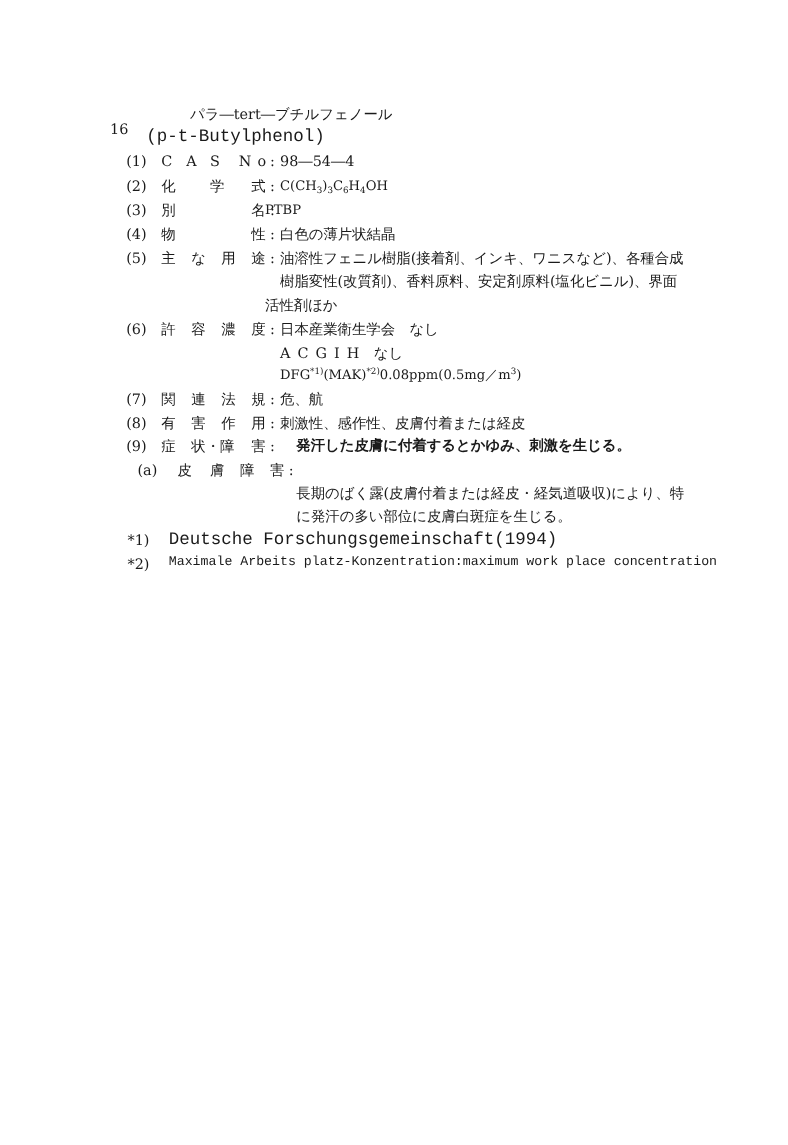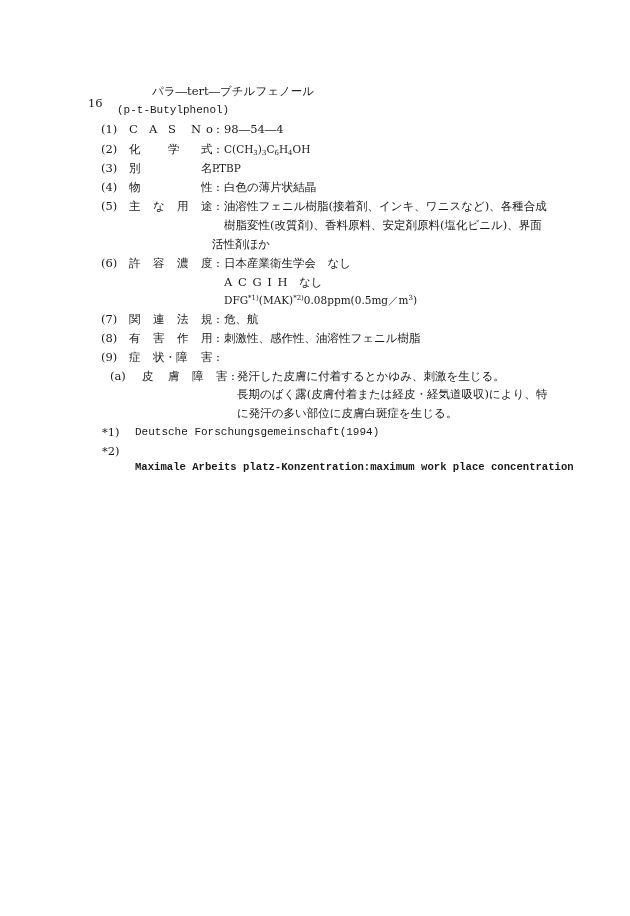--- a/index.html
+++ b/index.html
@@ -1,19 +1,19 @@
 <!DOCTYPE html>
 <html><head>
   <meta charset="utf-8">
   <style>
     html, body { margin: 0; padding: 0; background: #ffffff; }
     body { width: 630px; height: 916px; position: relative; overflow: hidden;
            font-family: "DejaVu Serif", "Liberation Serif", serif; color: #1a1a1a; }
     .ln { position: absolute; white-space: nowrap; font-size: 11.5px; line-height: 14px; }
-    .mono { font-family: "Liberation Mono", "DejaVu Sans Mono", monospace; font-size: 11px; }
+    .mono { font-family: "Liberation Mono", "DejaVu Sans Mono", monospace; font-size: 14px; }
     .lbl { position: absolute; white-space: nowrap; font-size: 11.5px; line-height: 14px; }
     sub { font-size: 7px; vertical-align: -2px; line-height: 0; }
     sup { font-size: 7px; vertical-align: 4px; line-height: 0; }
   </style>
 </head>
 <body>
 
 <div class="ln" style="left:88px;top:96px;">16</div>
 <div class="ln" style="left:116px;top:84px;margin-left:36px;">パラ―tert―ブチルフェノール</div>
 <div class="ln mono" style="left:117px;top:103px;">(p-t-Butylphenol)</div>
@@ -88,43 +88,43 @@
   <span class="ln" style="left:224px;top:312px;">危、航</span>
 </div>
 
 <div>
   <span class="ln" style="left:101px;top:331px;">(8)</span>
   <span class="lbl" style="left:129px;top:331px;">有</span>
   <span class="lbl" style="left:153px;top:331px;">害</span>
   <span class="lbl" style="left:177px;top:331px;">作</span>
   <span class="lbl" style="left:201px;top:331px;">用</span>
   <span class="lbl" style="left:216px;top:331px;">:</span>
-  <span class="ln" style="left:224px;top:331px;">刺激性、感作性、油溶性フェニル樹脂</span>
+  <span class="ln" style="left:224px;top:331px;">刺激性、感作性、皮膚付着または経皮</span>
 </div>
 
 <div>
   <span class="ln" style="left:101px;top:350px;">(9)</span>
   <span class="lbl" style="left:129px;top:350px;">症</span>
   <span class="lbl" style="left:153px;top:350px;">状・障</span>
   <span class="lbl" style="left:201px;top:350px;">害</span>
   <span class="lbl" style="left:216px;top:350px;">:</span>
 </div>
 
 <div>
   <span class="ln" style="left:110px;top:369px;">(a)</span>
   <span class="lbl" style="left:142px;top:369px;">皮</span>
   <span class="lbl" style="left:168px;top:369px;">膚</span>
   <span class="lbl" style="left:192px;top:369px;">障</span>
   <span class="lbl" style="left:216px;top:369px;">害</span>
   <span class="lbl" style="left:231px;top:369px;">:</span>
-  <span class="ln" style="left:237px;top:369px;">発汗した皮膚に付着するとかゆみ、刺激を生じる。</span>
+  <span class="ln" style="left:237px;top:349px;font-weight:bold;">発汗した皮膚に付着するとかゆみ、刺激を生じる。</span>
   <span class="ln" style="left:237px;top:387px;">長期のばく露(皮膚付着または経皮・経気道吸収)により、特</span>
   <span class="ln" style="left:237px;top:406px;">に発汗の多い部位に皮膚白斑症を生じる。</span>
 </div>
 
 <div>
   <span class="ln" style="left:102px;top:425px;">*1)</span>
   <span class="ln mono" style="left:135px;top:425px;">Deutsche Forschungsgemeinschaft(1994)</span>
 </div>
 <div>
   <span class="ln" style="left:102px;top:444px;">*2)</span>
-  <span class="ln mono" style="left:135px;top:460px;font-size:10.6px;font-weight:bold;">Maximale Arbeits platz-Konzentration:maximum work place concentration</span>
+  <span class="ln mono" style="left:135px;top:443px;font-size:10.6px;">Maximale Arbeits platz-Konzentration:maximum work place concentration</span>
 </div>
 
 </body></html>

